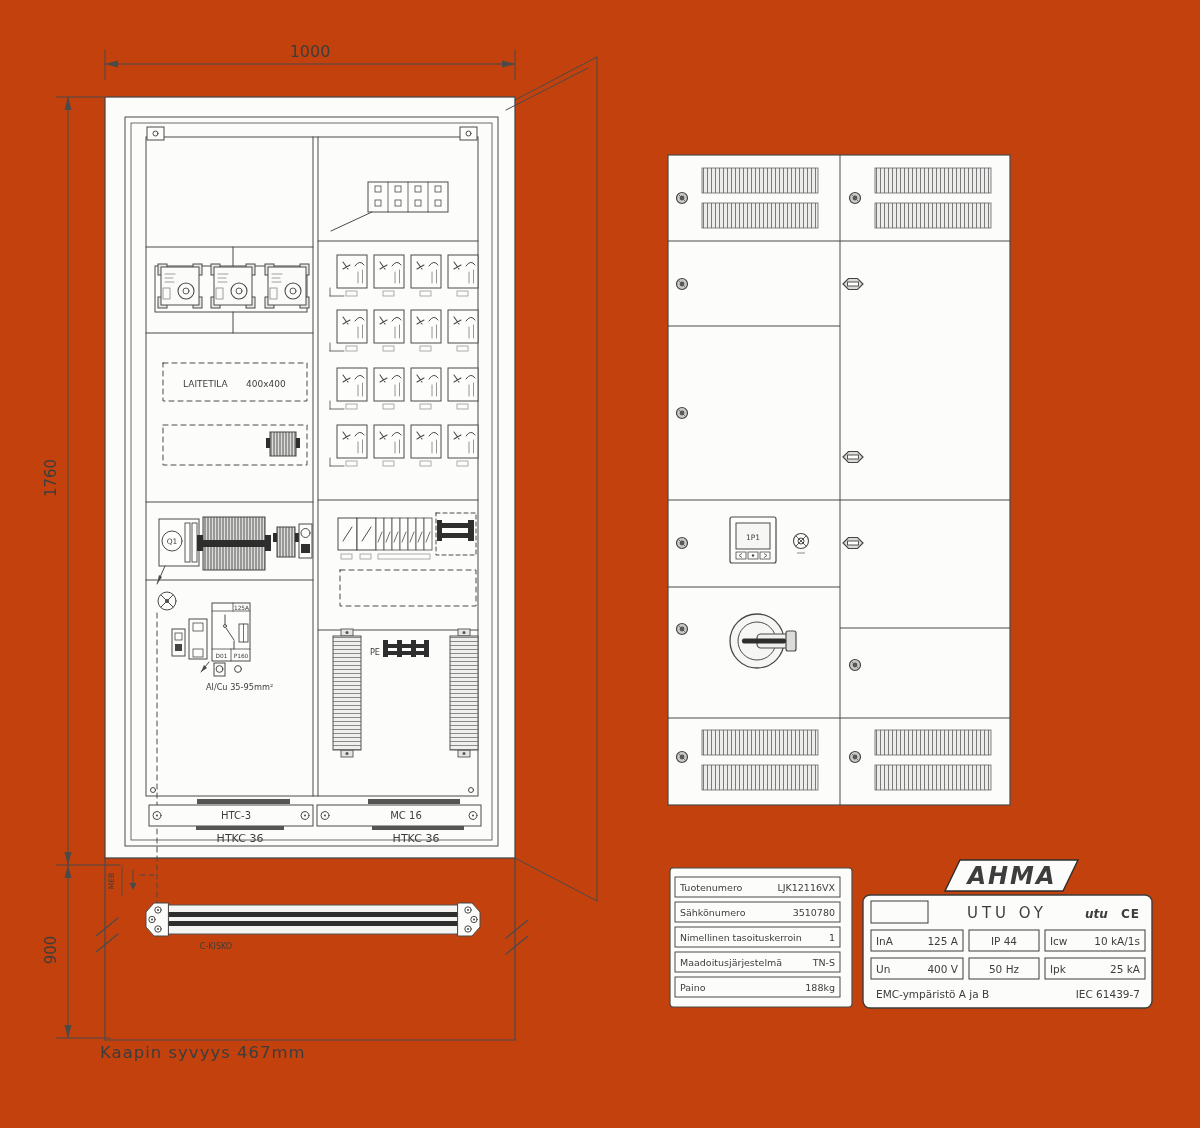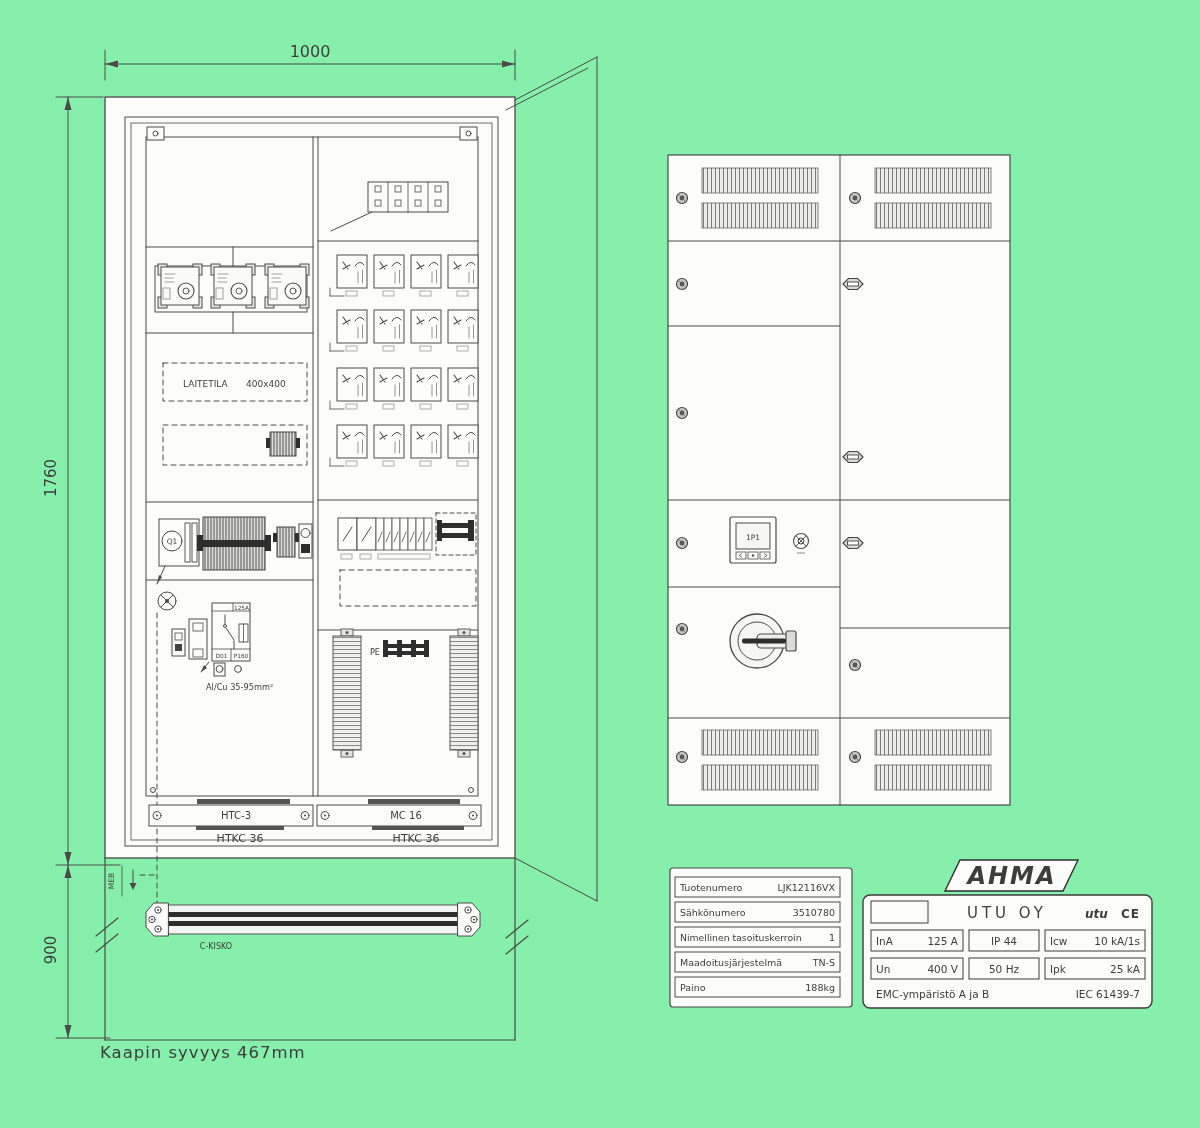--- a/index.html
+++ b/index.html
@@ -1,16 +1,16 @@
 <!DOCTYPE html>
 <html><head>
 <meta charset="utf-8">
 <style>
   html,body{margin:0;padding:0;background:#ffffff;}
-  .page{position:relative;width:1200px;height:1128px;background:#86efac;overflow:hidden;
+  .page{position:relative;width:1200px;height:1128px;background:#c2410c;overflow:hidden;
         font-family:"DejaVu Sans", sans-serif;}
   svg{position:absolute;left:0;top:0;}
   text{fill:#3d3d3d;font-family:"DejaVu Sans", sans-serif;}
 </style>
 </head>
 <body>
 
 <div class="page">
 <svg width="1200" height="1128" viewBox="0 0 1200 1128">
   <defs>

